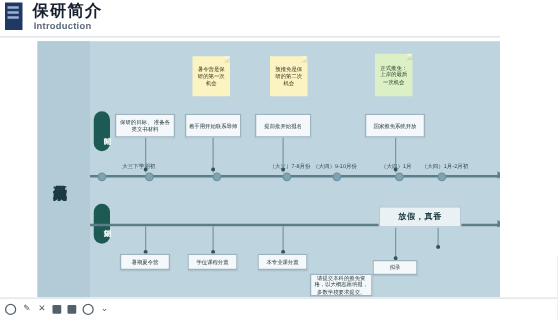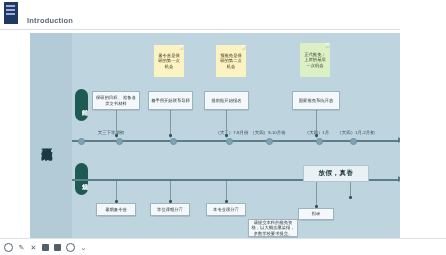--- a/index.html
+++ b/index.html
@@ -177,20 +177,21 @@
   .tool-ic.sq{background:#51606c;border-radius:1px;}
   .tool-ic.ring{border:1.2px solid #51606c;border-radius:50%;background:none;}
 </style>
 </head>
 <body>
 
 <div id="slide">
 
   <div id="header">
     <div id="logo-mark"></div>
+    <div id="title-cn">保研简介</div>
     <div id="title-en">Introduction</div>
     <div id="header-rule"></div>
   </div>
 
   <div id="canvas">
 
     <div id="canvas-left-band"></div>
 
     <div id="slogan">保研是场耐力战</div>
 

